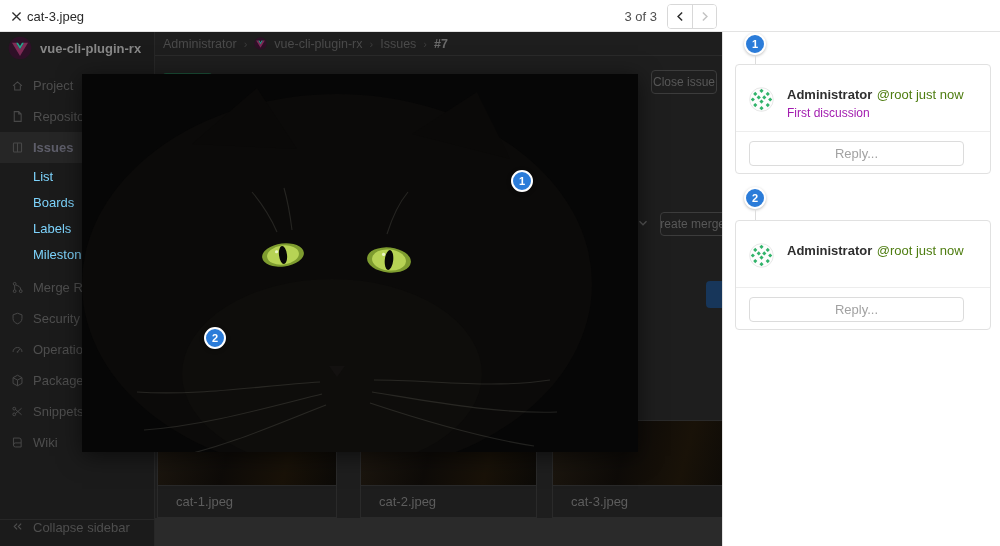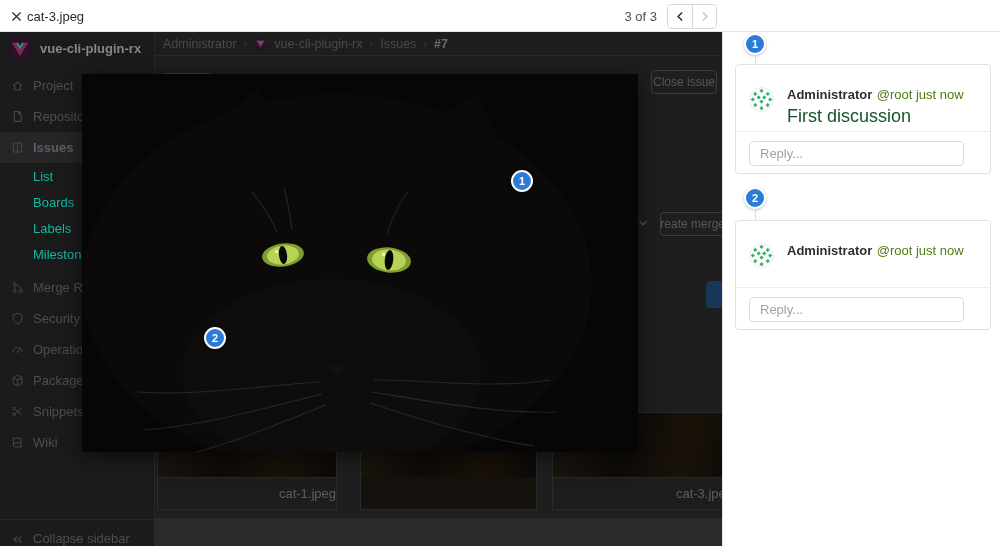--- a/index.html
+++ b/index.html
@@ -26,24 +26,24 @@
 
   .sidebar { position:absolute; left:0; top:0; width:155px; height:100%; background:#1b1b1b;
              border-right:1px solid #272727; overflow:hidden; }
   .proj { position:absolute; top:4px; left:8px; display:flex; align-items:center; gap:8px; }
   .proj-name { font-size:13px; font-weight:bold; color:#878787; white-space:nowrap; }
   .s-list { position:absolute; top:38px; left:0; right:16px; }
   .s-item { height:31px; display:flex; align-items:center; padding-left:11px; gap:9px; color:#4e4e4e;
             font-size:13px; white-space:nowrap; overflow:hidden; cursor:pointer; }
   .s-item .s-ico { width:13px; height:13px; flex:0 0 13px; color:#484848; }
   .s-item.active { background:rgba(255,255,255,0.05); color:#5e5e6a; font-weight:bold; }
-  .s-item.sub { height:26px; padding-left:33px; color:#14b8a6; }
+  .s-item.sub { height:26px; padding-left:33px; color:#7dd3fc; }
   .s-gap { height:5px; }
   .collapse-row { position:absolute; bottom:0; left:0; right:0; height:27px; border-top:1px solid #272727;
-                  display:flex; align-items:flex-end; gap:9px; padding-left:11px; color:#4e4e4e; font-size:13px;
+                  display:flex; align-items:flex-start; gap:9px; padding-left:11px; color:#4e4e4e; font-size:13px;
                   white-space:nowrap; overflow:hidden; cursor:pointer; }
   svg.lin { display:block; }
 
   .crumbbar { position:absolute; left:155px; top:0; right:0; height:24px; border-bottom:1px solid #2a2a2a;
               display:flex; align-items:center; gap:7px; padding-left:8px; font-size:12.5px; color:#4a4a4a;
               white-space:nowrap; }
   .crumb-sep { color:#3d3d3d; font-size:11px; }
   .crumb-last { color:#6a6a6a; font-weight:bold; }
 
   .title-row { position:absolute; left:163px; top:40px; height:20px; display:flex; align-items:center; gap:8px; }
@@ -53,22 +53,22 @@
   .opened-author { font-size:13px; font-weight:bold; color:#707070; }
   .btn-dim { position:absolute; border:1px solid #3c3c3c; border-radius:4px; background:#1f1f1f;
              color:#585858; font-size:12px; display:flex; align-items:center; justify-content:center;
              white-space:nowrap; overflow:hidden; cursor:pointer; }
   .close-issue { left:651px; top:38px; width:66px; height:24px; }
   .create-mr { left:660px; top:180px; width:100px; height:24px; }
   .mr-caret { position:absolute; left:636px; top:184px; width:16px; height:16px; color:#555; cursor:pointer; }
   .blue-partial { position:absolute; left:706px; top:249px; width:20px; height:27px; background:#17365a;
                   border-radius:4px 0 0 4px; cursor:pointer; }
 
-  .thumb-card { position:absolute; top:380px; height:98px; border:1px solid #2a2a2a; background:#15120e;
-                cursor:pointer;text-align:right; }
+  .thumb-card { position:absolute; top:388px; height:98px; border:1px solid #2a2a2a; background:#15120e;
+                cursor:pointer; }
   .tc-1 { left:157px; width:180px; } .tc-2 { left:360px; width:177px; } .tc-3 { left:552px; width:182px; }
   .thumb-img { height:64px; background:linear-gradient(105deg,#1d170f 0%,#0e0b08 40%,#191208 72%,#0c0a07 100%); }
   .thumb-label { height:32px; background:#1d1d1d; border-top:1px solid #292929; color:#5d5d5d; font-size:13px;
                  line-height:31px; padding-left:18px; }
   .bottom-strip { position:absolute; left:155px; top:486px; right:0; height:28px; background:#2a2a2a; }
 
   
   .design-image { position:absolute; left:82px; top:74px; width:556px; height:378px; background:#050505;
                   box-shadow:0 4px 22px rgba(0,0,0,0.55); z-index:10; }
   .pin { position:absolute; width:22px; height:22px; border-radius:50%; background:#2b7cd9;
@@ -83,24 +83,24 @@
   .pin-d-1 { left:21px; top:1px; } .pin-d-2 { left:21px; top:155px; }
   .conn { position:absolute; left:32px; width:1px; background:#dcdcdc; }
   .conn-1 { top:23px; height:9px; } .conn-2 { top:177px; height:11px; }
   .d-card { position:absolute; left:12px; width:256px; height:110px; border:1px solid #e1e1e1;
             border-radius:4px; background:#fff; }
   .d-card-1 { top:32px; } .d-card-2 { top:188px; }
   .note { height:66px; display:flex; gap:13px; padding:20px 14px 0 13px; }
   .note .avatar { margin-top:2px; }
   .note-name { font-size:13px; font-weight:bold; color:#2f2f2f; cursor:pointer; }
   .note-meta { font-size:13px; color:#4d7c0f; }
-  .note-body { font-size:18px; color:#14532d; margin-top:3px; }
+  .note-body { font-size:12px; color:#a21caf; margin-top:3px; }
   .reply-zone { border-top:1px solid #ededed; padding:9px 12px 0 13px; }
   .reply-input { width:215px; height:25px; border:1px solid #dcdcdc; border-radius:4px; font-size:13px;
-                 padding:0 10px; color:#333; font-family:"Liberation Sans", sans-serif; outline:none; }
+                 padding:0 10px; color:#333; font-family:"Liberation Sans", sans-serif; outline:none;text-align:center; }
   .reply-input::placeholder { color:#a2a2a2; }
 </style>
 </head>
 <body>
 
 <div class="screen">
 
   <header class="topbar">
     <button class="close-btn">
       <span>
@@ -296,20 +296,21 @@
     </span>
     <button class="btn-dim create-mr">Create merge request</button>
     <div class="blue-partial"></div>
 
     <div class="thumb-card tc-1">
       <div class="thumb-img"></div>
       <div class="thumb-label">cat-1.jpeg</div>
     </div>
     <div class="thumb-card tc-2">
       <div class="thumb-img"></div>
+      <div class="thumb-label">cat-2.jpeg</div>
     </div>
     <div class="thumb-card tc-3">
       <div class="thumb-img"></div>
       <div class="thumb-label">cat-3.jpeg</div>
     </div>
     <div class="bottom-strip"></div>
   </div>
 
   <div class="design-image">
     <svg width="556" height="378" viewBox="0 0 556 378">

